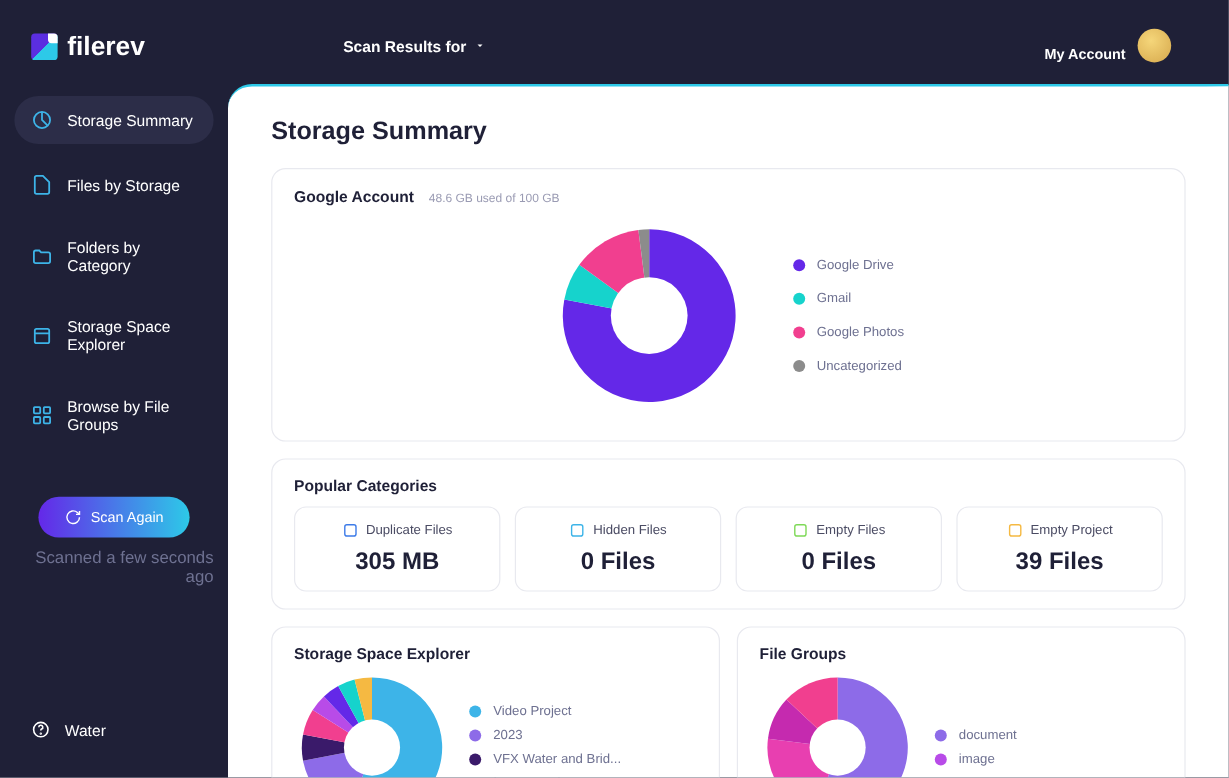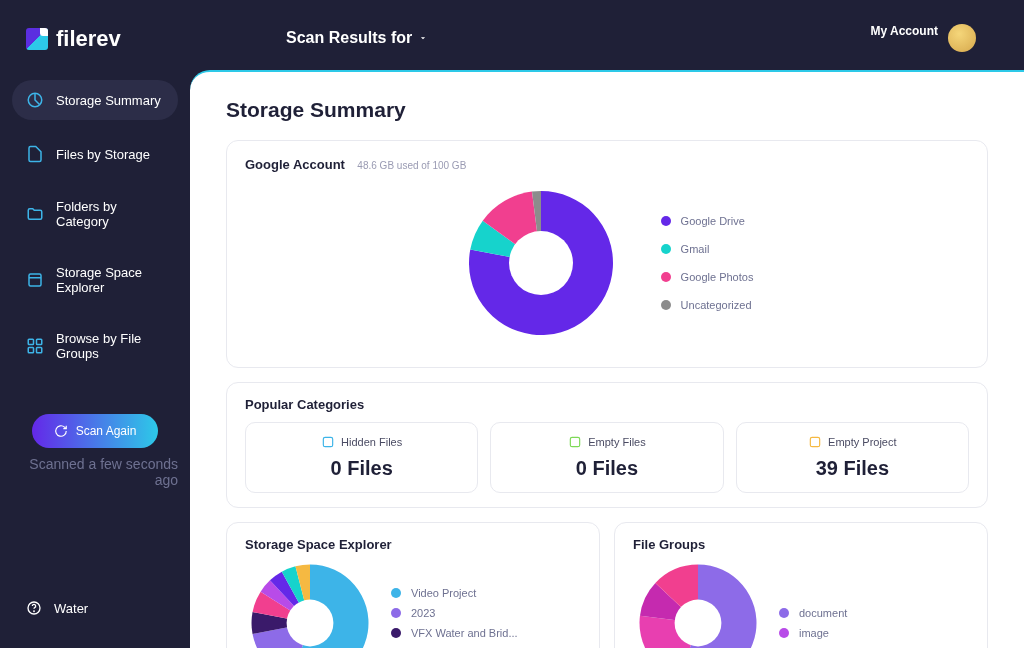--- a/index.html
+++ b/index.html
@@ -90,22 +90,22 @@
       display: flex;
       flex-direction: column;
     }
     .topbar {
       display: flex;
       justify-content: space-between;
       align-items: center;
       padding: 24px 48px 18px 96px;
       color: #fff;
     }
-    .breadcrumb { font-size: 16px; font-weight: 600; display: flex; align-items: center; gap: 6px; }
-    .account { display: flex; align-items: flex-start; gap: 10px; font-size: 12px; font-weight: 600; }
+    .breadcrumb { font-size: 13px; font-weight: 600; display: flex; align-items: center; gap: 6px; }
+    .account { display: flex; align-items: flex-end; gap: 10px; font-size: 12px; font-weight: 600; }
     .avatar {
       width: 28px; height: 28px; border-radius: 50%;
       background: radial-gradient(circle at 40% 35%, #f5d67a, #d6a84c);
     }
     .content {
       flex: 1;
       background: #fff;
       border-radius: 20px 0 0 0;
       margin-left: 0px;
       padding: 26px 36px;
@@ -259,20 +259,29 @@
             </div>
           </div>
       </div>
     </div>
 
     <div class="card">
       <div class="card-title">Popular Categories</div>
       <div class="cats" id="cats">
           <div class="cat-card">
             <div class="cat-head">
+              <svg class="cat-icon" viewBox="0 0 24 24" fill="none" stroke="#3d7be8" stroke-width="2">
+                <rect x="4" y="4" width="16" height="16" rx="3"></rect>
+              </svg>
+              <span>Duplicate Files</span>
+            </div>
+            <div class="cat-val">305 MB</div>
+          </div>
+          <div class="cat-card">
+            <div class="cat-head">
               <svg class="cat-icon" viewBox="0 0 24 24" fill="none" stroke="#3db4e8" stroke-width="2">
                 <rect x="4" y="4" width="16" height="16" rx="3"></rect>
               </svg>
               <span>Hidden Files</span>
             </div>
             <div class="cat-val">0 Files</div>
           </div>
           <div class="cat-card">
             <div class="cat-head">
               <svg class="cat-icon" viewBox="0 0 24 24" fill="none" stroke="#7ed957" stroke-width="2">

